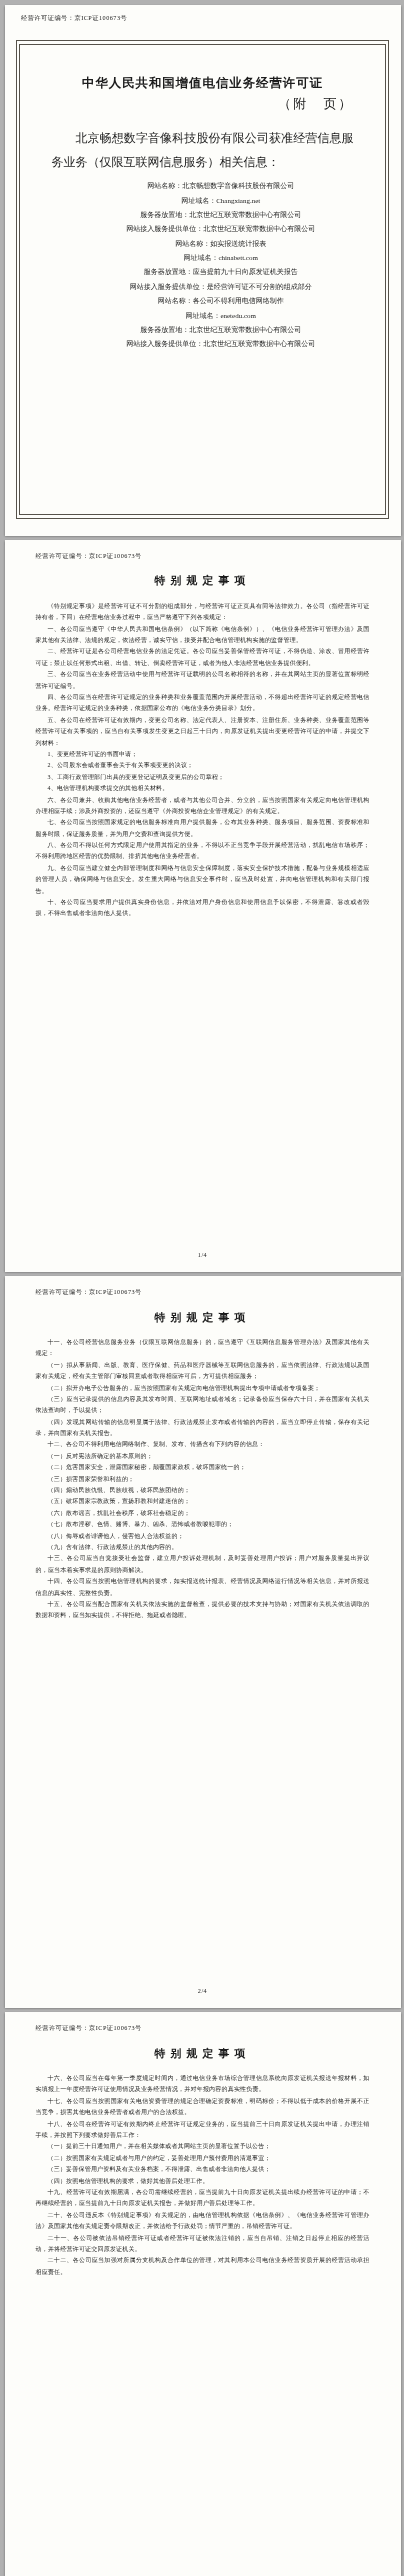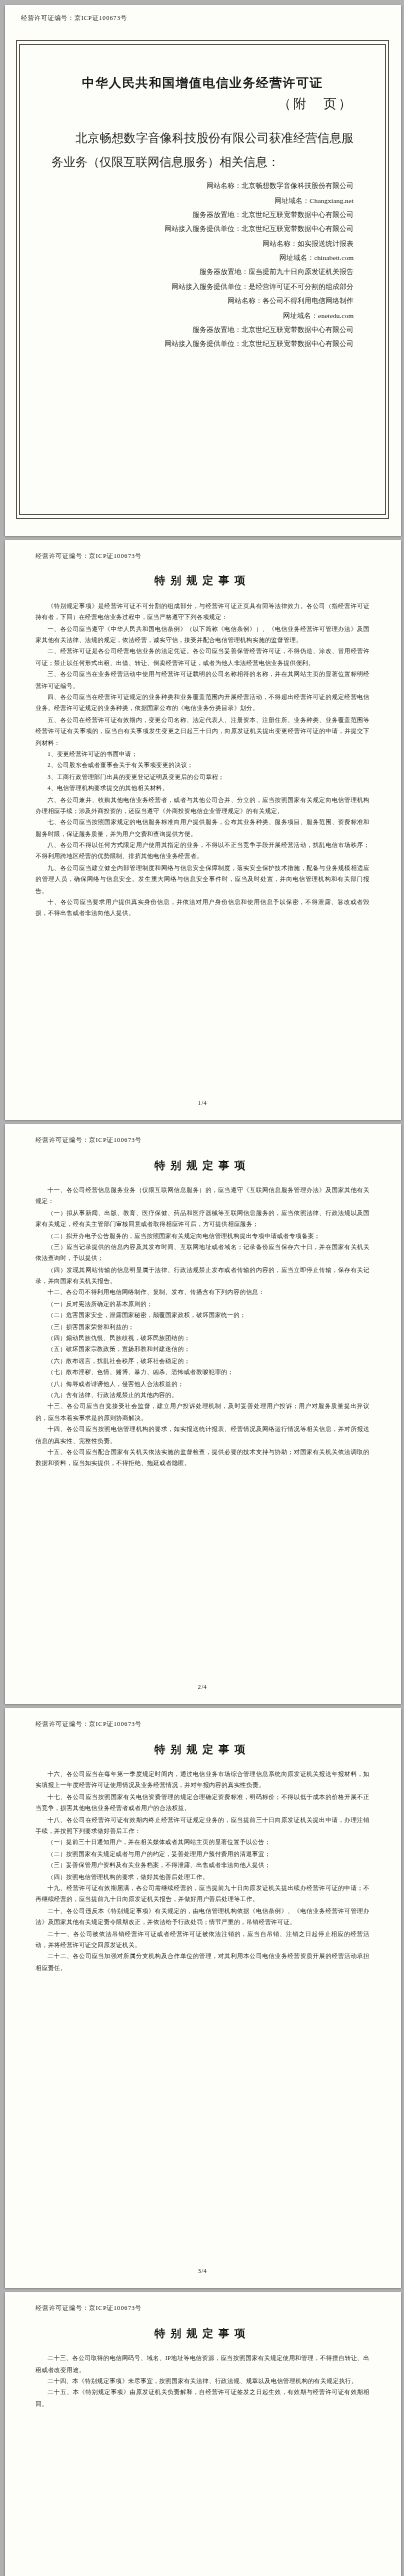--- a/index.html
+++ b/index.html
@@ -65,26 +65,26 @@
     line-height: 2.0;
     text-indent: 2em;
     margin: 0 0 5.2px 0;
     text-align: justify;
   }
   .cert-entries {
     padding-left: 5.2em;
     font-size: 7px;
     line-height: 2.05;
   }
-  .cert-entry { text-align: right; }
+  .cert-entry { text-align: center; }
   .entry-label { }
   .entry-value { }
   
   .page.prov {
-    height: 580px;
+    height: 732px;
     padding: 12.4px 31px 31px 31px;
   }
   .page.prov .lic-header {
     padding: 0;
     margin-bottom: 13.4px;
   }
   .prov-title {
     margin: 0 0 12.4px 0;
     text-align: center;
     font-size: 10.8px;

